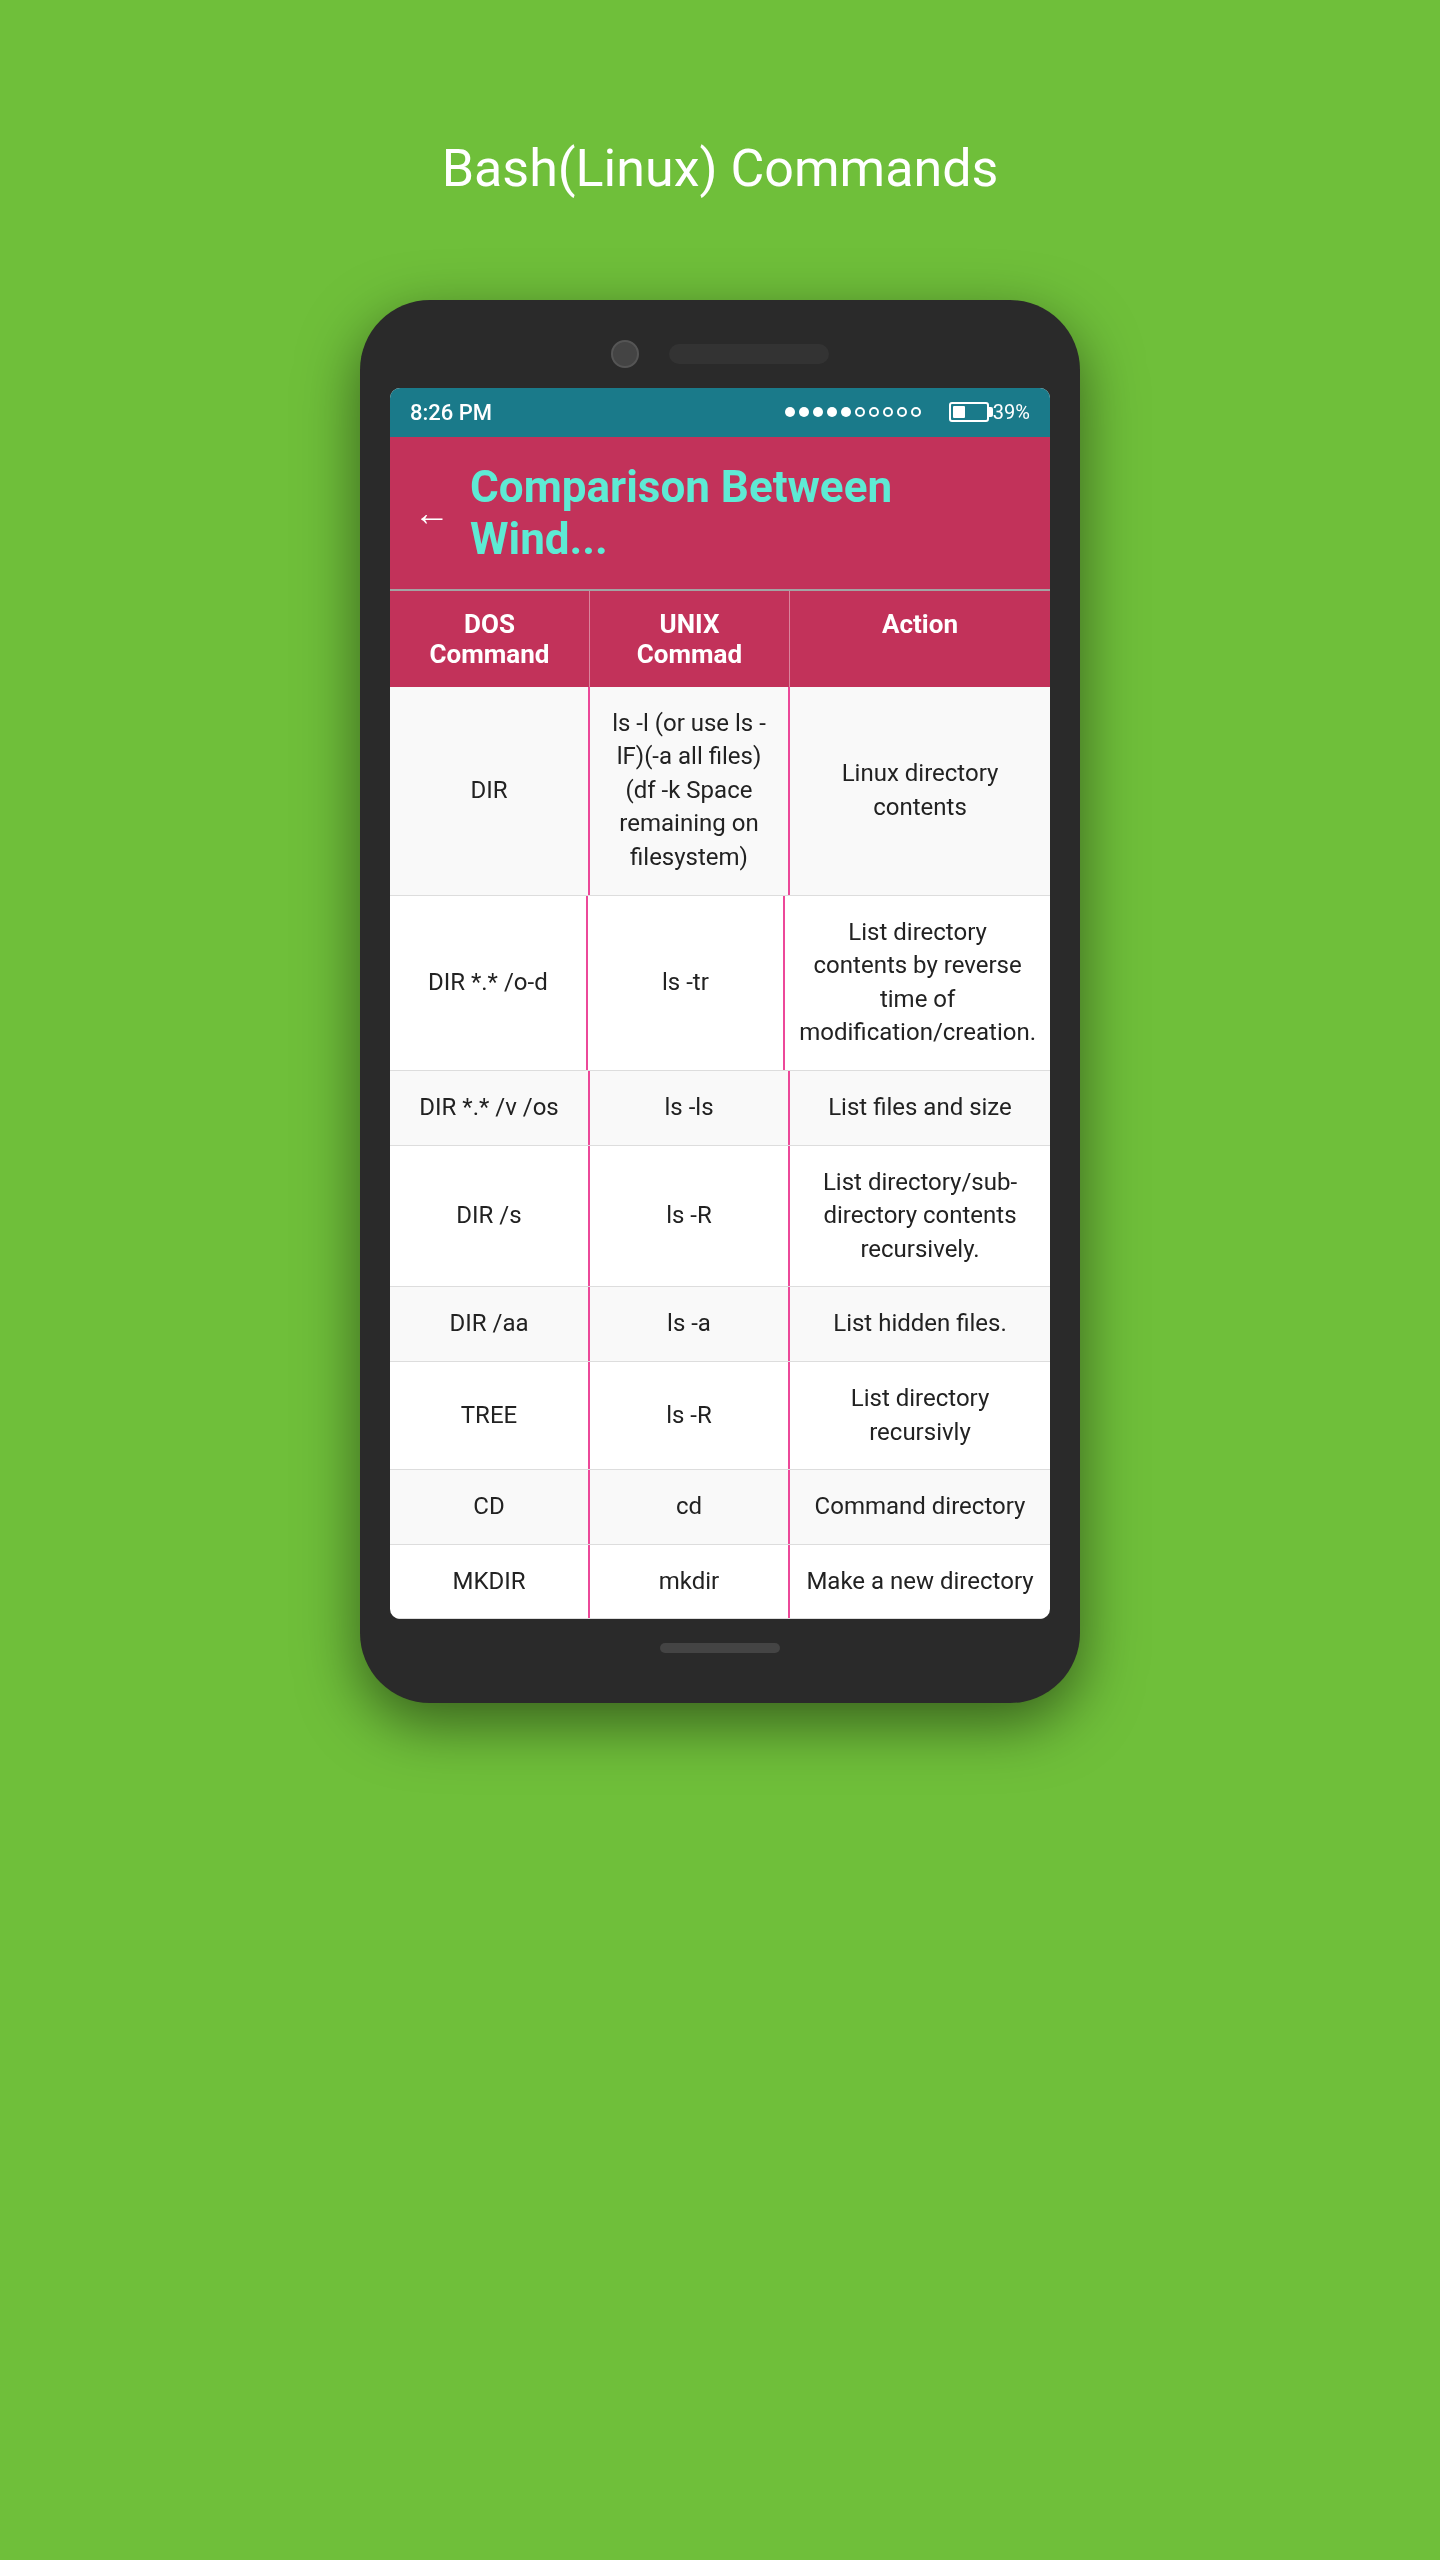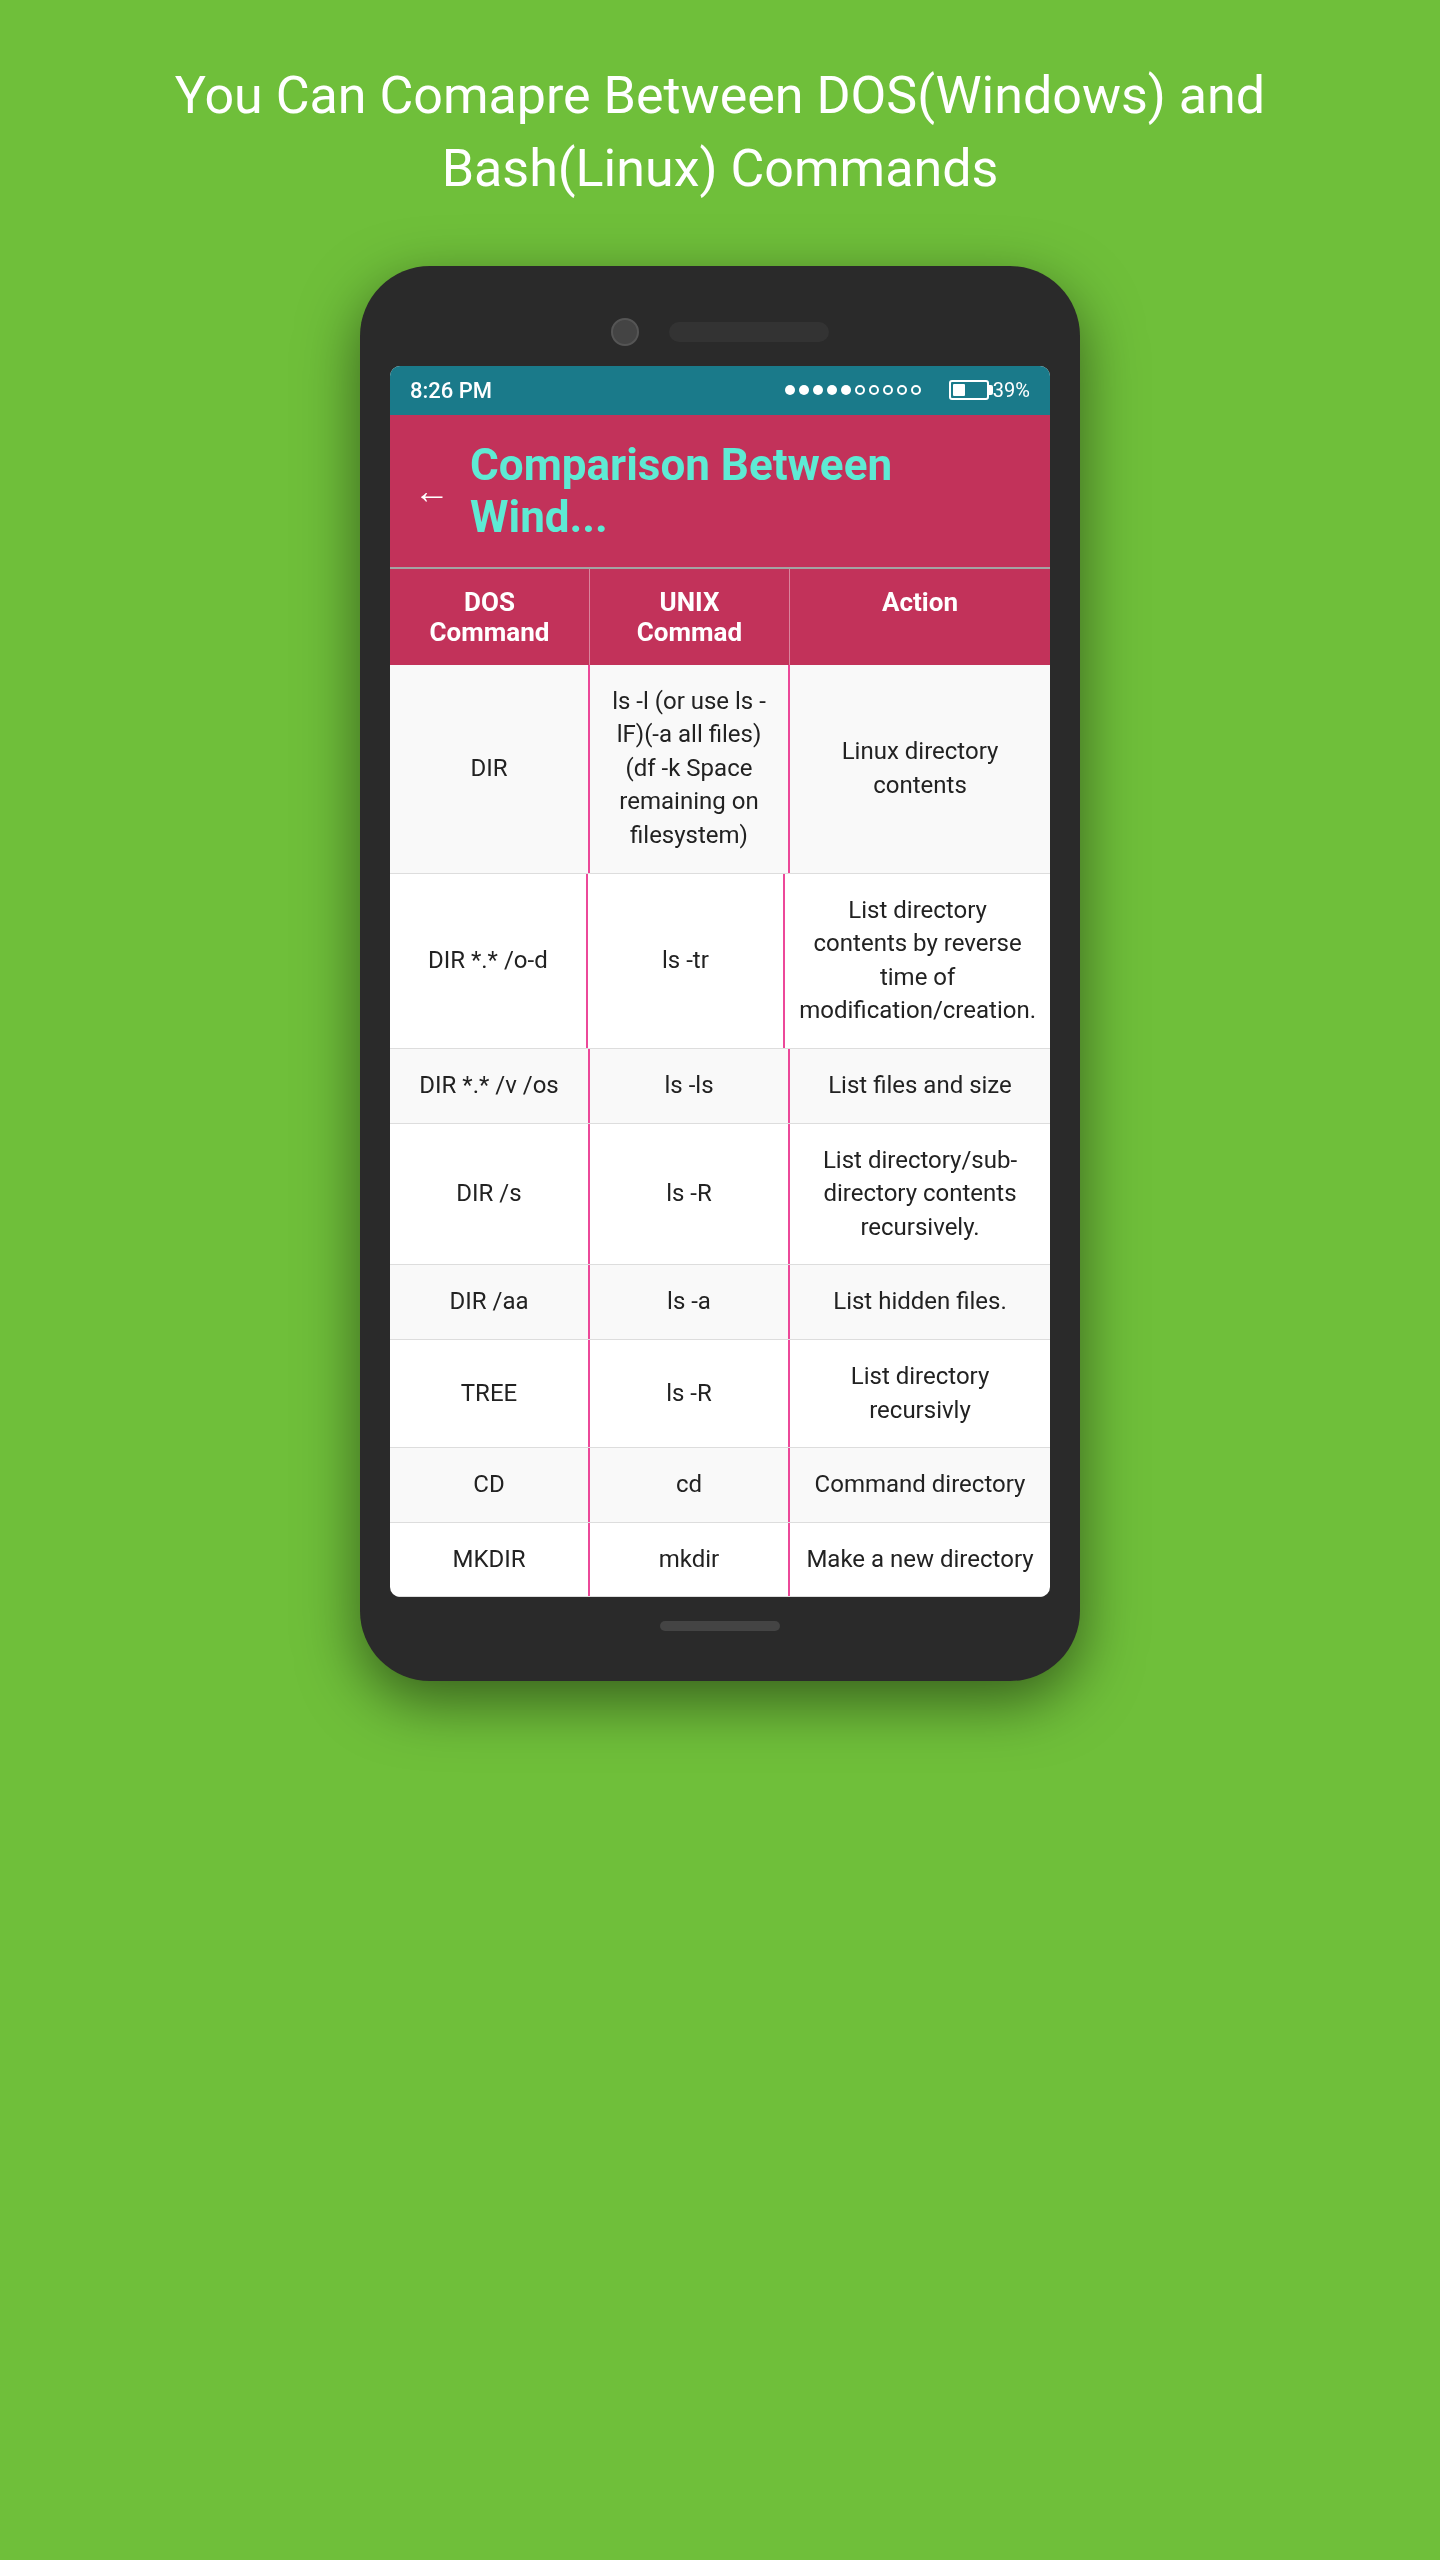--- a/index.html
+++ b/index.html
@@ -22,23 +22,24 @@
       text-align: center;
       line-height: 1.4;
       margin-bottom: 60px;
       padding: 0 80px;
     }
 
     .phone-wrapper {
       width: 720px;
       background: #2a2a2a;
       border-radius: 70px;
-      padding: 52px 30px 50px 30px;
+      padding: 40px 30px 50px 30px;
       box-shadow: 0 20px 60px rgba(0,0,0,0.5);
       position: relative;
+      margin-top: 34px;
     }
 
     .phone-top {
       display: flex;
       justify-content: center;
       align-items: center;
       margin-bottom: 20px;
       gap: 30px;
     }
 
@@ -218,21 +219,21 @@
       width: 120px;
       height: 10px;
       background: #444;
       border-radius: 5px;
     }
   </style>
 </head>
 <body>
 
 <div class="page-title">
-  <span>You Can Comapre   Between DOS(Windows) and</span><br>
+  <br>
   <span>Bash(Linux) Commands</span>
 </div>
 
 <div class="phone-wrapper">
   <div class="phone-top">
     <div class="phone-camera"></div>
     <div class="phone-speaker"></div>
   </div>
 
   <div class="phone-screen">

